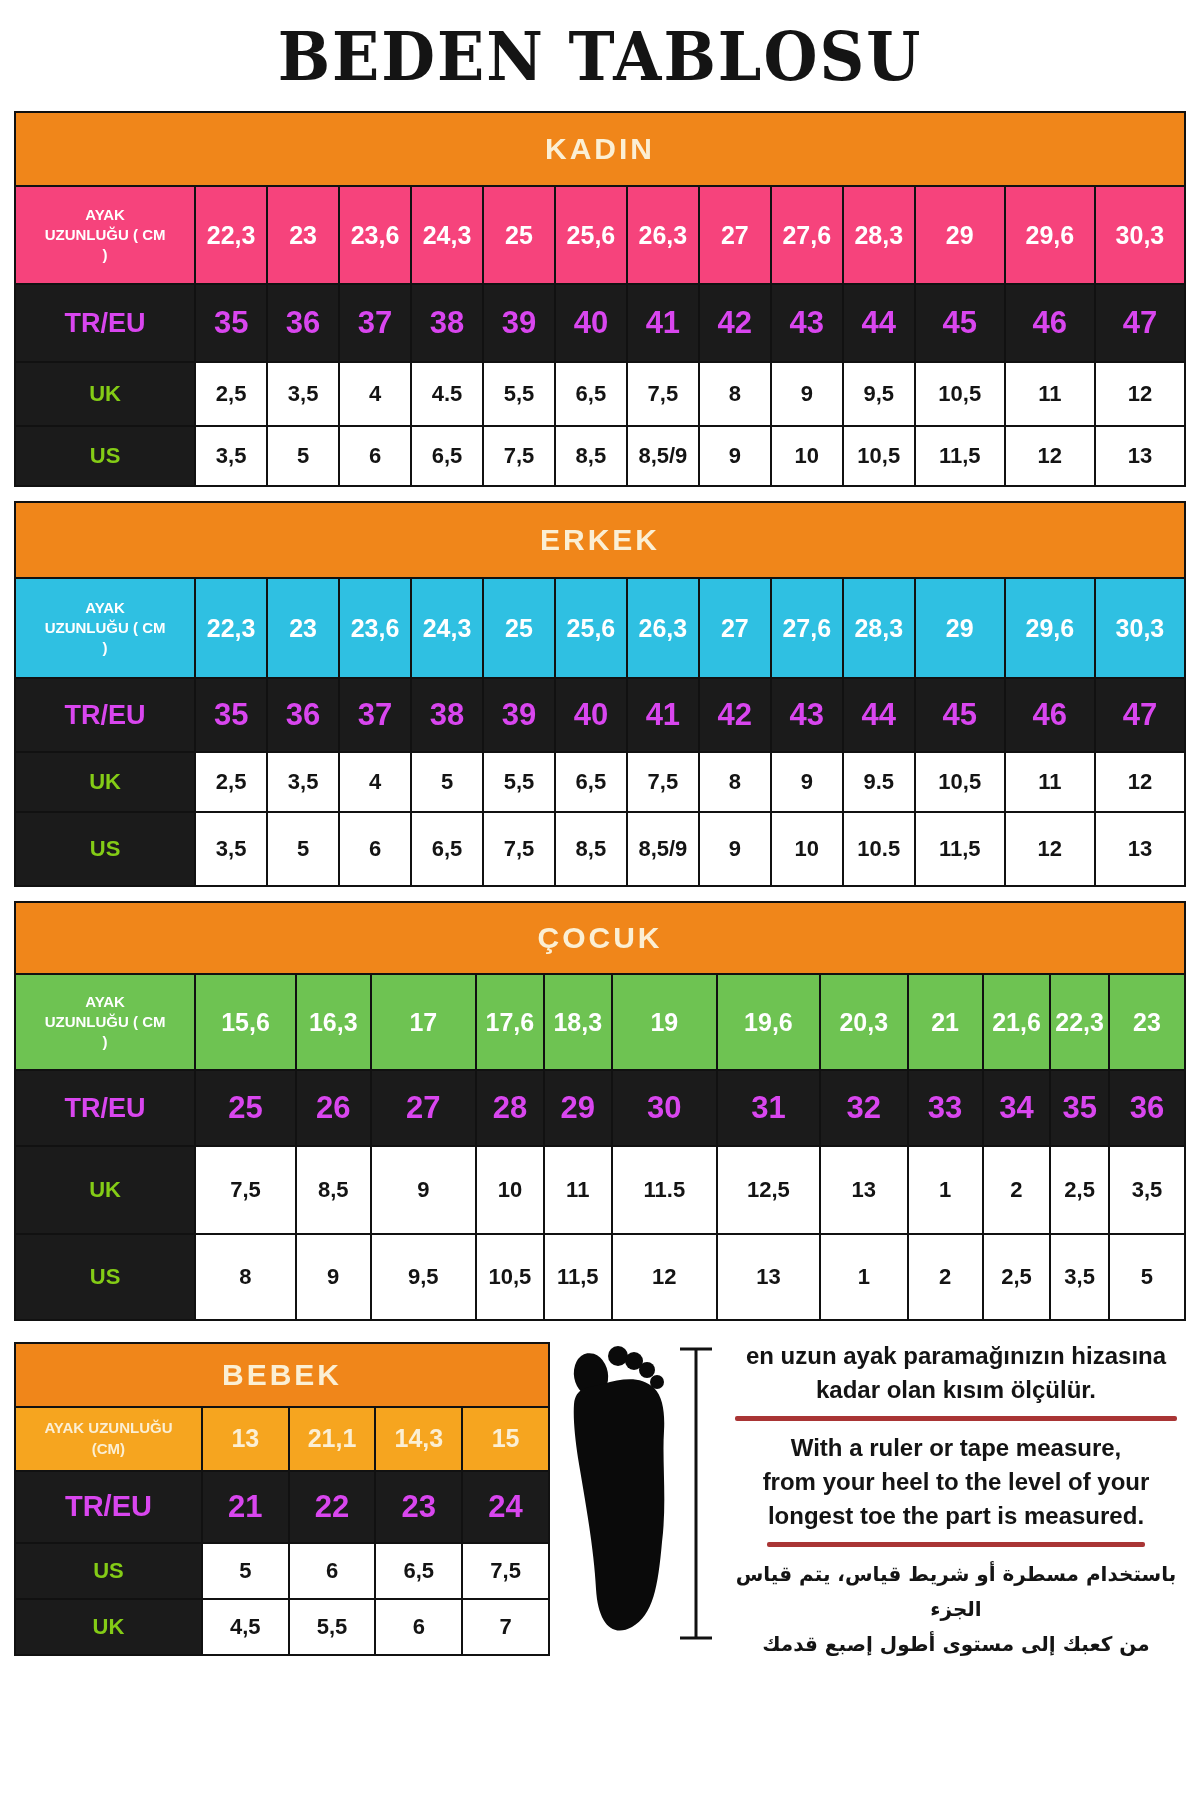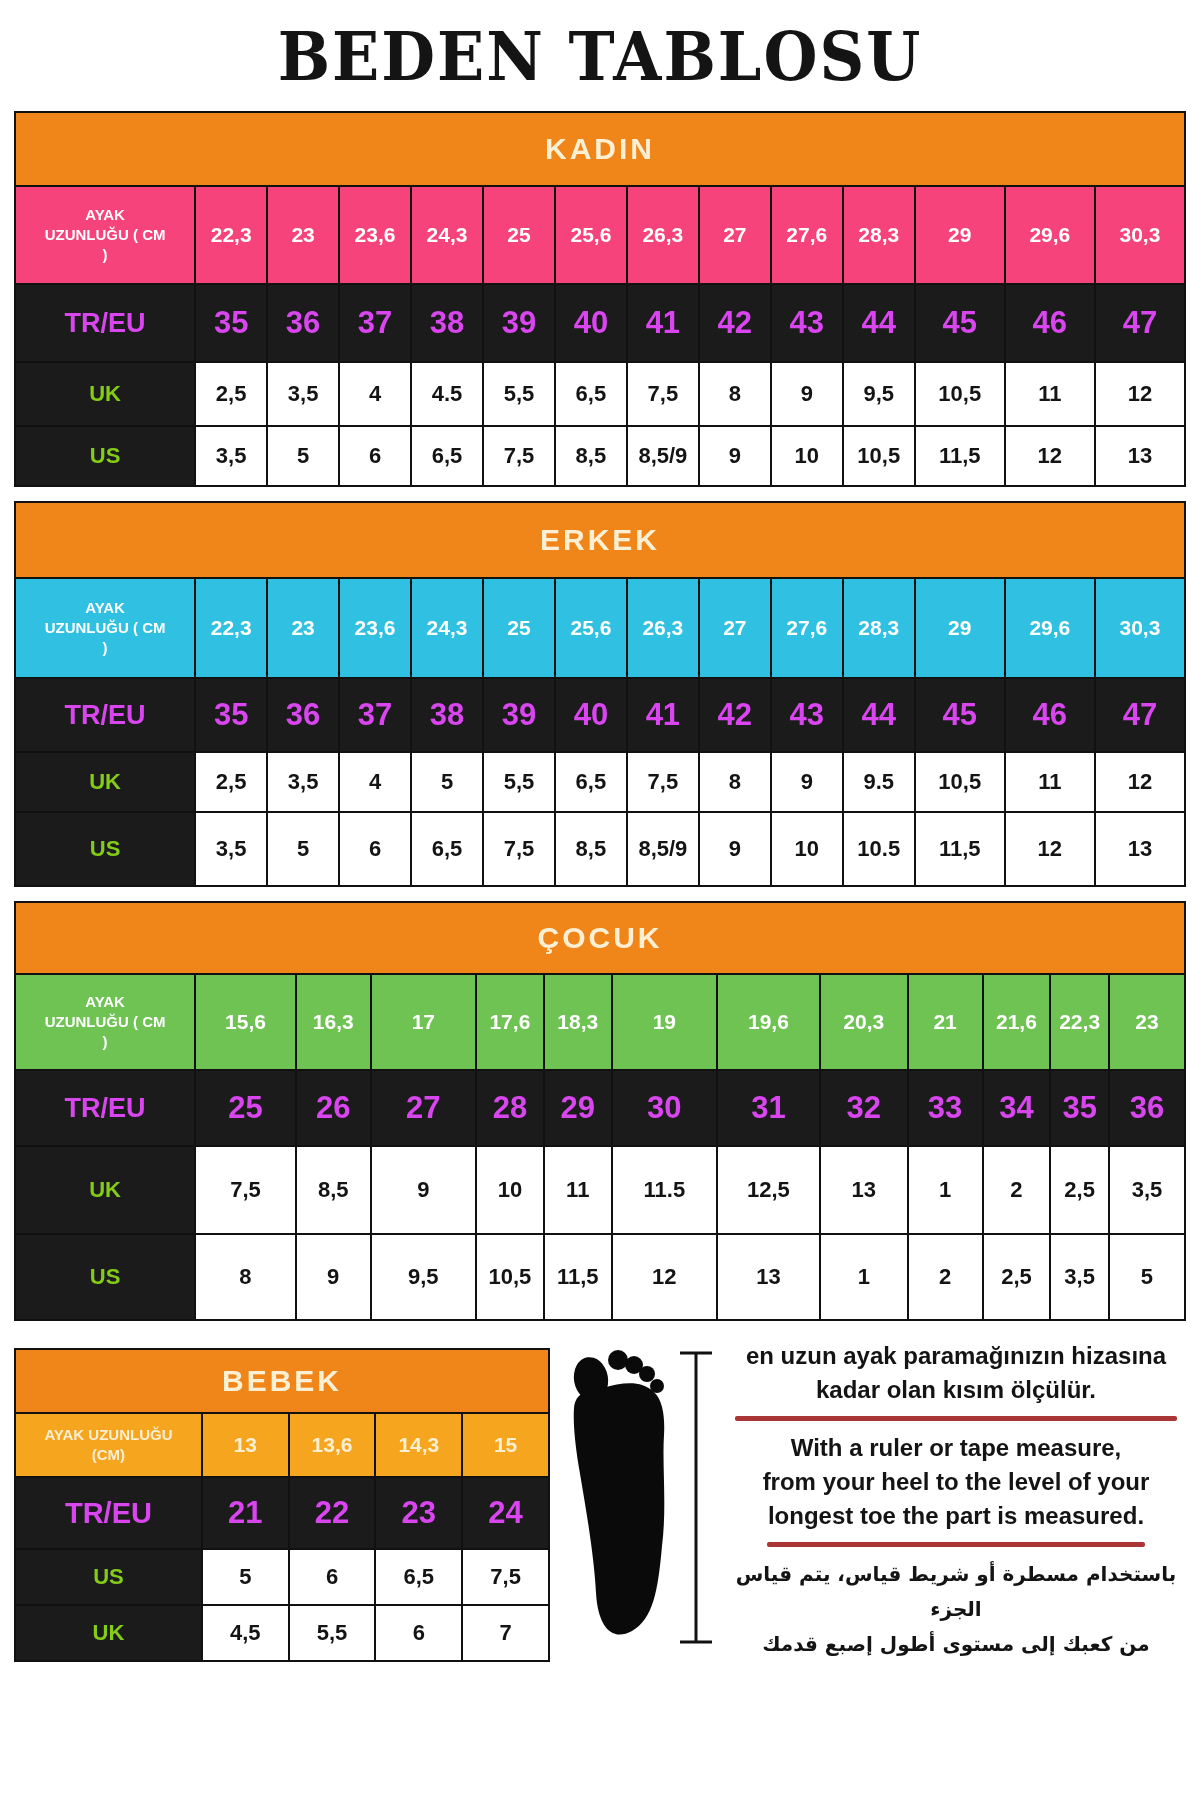--- a/index.html
+++ b/index.html
@@ -35,21 +35,21 @@
     font-weight:bold;
     padding:0;
     overflow:hidden;
   }
   tr.r-title td {
     background:var(--orange,#f0861a);
     color:var(--cream,#fbefd4);
     font-size:30px;
     letter-spacing:3px;
   }
-  tr.r-len td { color:#ffffff; font-size:21px; }
+  tr.r-len td { color:#ffffff; font-size:25px; }
   tr.r-len td.lbl { font-size:15px; line-height:1.35; padding:0 26px; }
   tr.r-treu td { background:var(--black,#1b1b1b); color:#d946ef; font-size:31px; }
   tr.r-treu td.lbl { font-size:27px; }
   tr.r-white td { background:#ffffff; color:#141414; font-size:22px; }
   tr.r-white td.lbl { background:var(--black,#1b1b1b); color:#84cc16; font-size:22px; }
 
   .kadin tr.r-len td { background:var(--pink,#f6437c); }
   .erkek tr.r-len td { background:var(--cyan,#2fc0e2); }
   .cocuk tr.r-len td { background:var(--green,#6ec352); }
   .bebek tr.r-len td { background:var(--amber,#f6a51f); color:var(--cream,#fbefd4); }
@@ -74,21 +74,21 @@
   .cocuk tr.r-us td    { height:86px; }
 
   .bebek tr.r-title td { height:64px; }
   .bebek tr.r-len td   { height:64px; }
   .bebek tr.r-treu td  { height:72px; }
   .bebek tr.r-uk td, .bebek tr.r-us td { height:56px; }
   .bebek tr.r-treu td.lbl { font-size:29px; }
 
   .bottom-row {
     display:flex;
-    align-items:flex-end;
+    align-items:center;
     gap:10px;
   }
   .bebek-wrap { width:536px; flex:none; }
   table.bebek { margin-bottom:0; }
   .foot-fig { width:156px; flex:none; padding-top:2px; }
   .instructions {
     flex:1;
     padding-top:4px;
     text-align:center;
     color:#141414;
@@ -390,21 +390,21 @@
             <col style="width:16.25%">
             <col style="width:16.25%">
         </colgroup>
         <tbody>
             <tr class="r-title">
           <td colspan="5">BEBEK</td>
         </tr>
         <tr class="r-len">
           <td class="lbl">AYAK UZUNLUĞU (CM)</td>
         <td>13</td>
-              <td>13,6</td>
+              <td>21,1</td>
               <td>14,3</td>
               <td>15</td>
             </tr>
         <tr class="r-treu">
           <td class="lbl">TR/EU</td>
         <td>21</td>
               <td>22</td>
               <td>23</td>
               <td>24</td>
             </tr>

